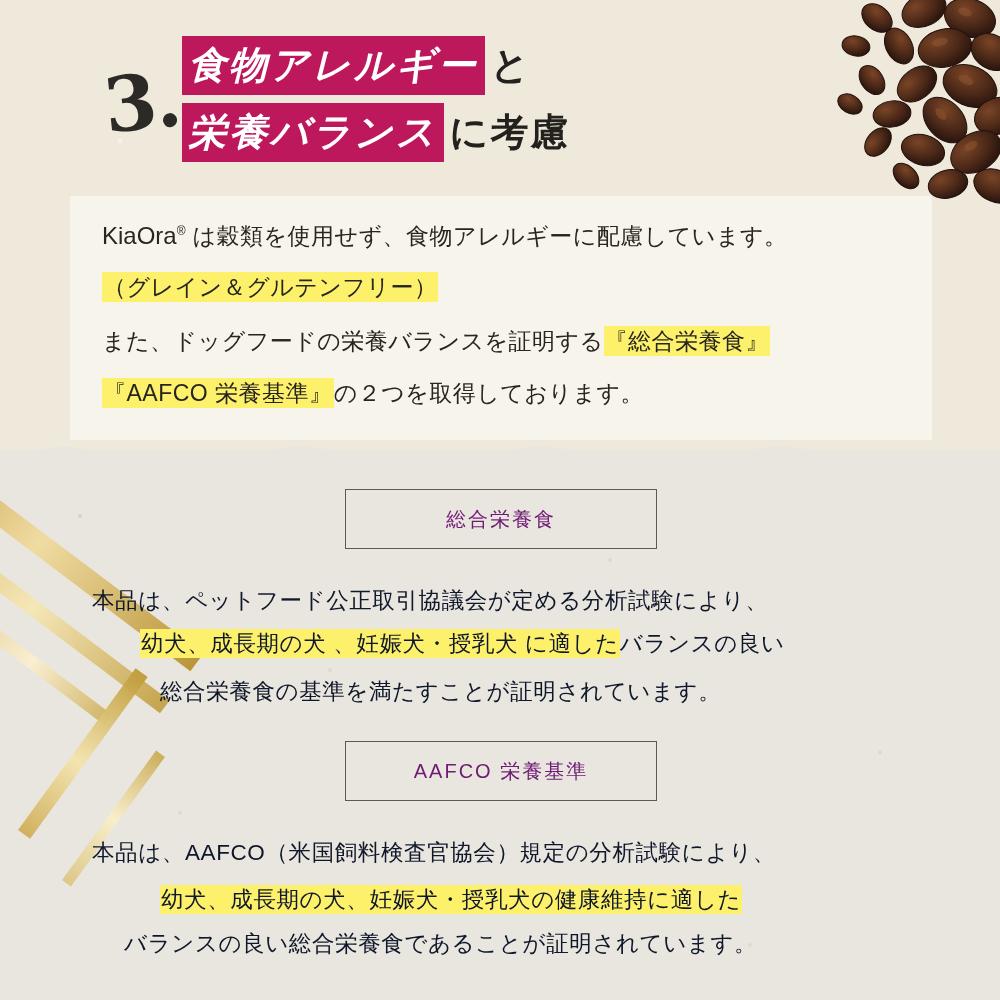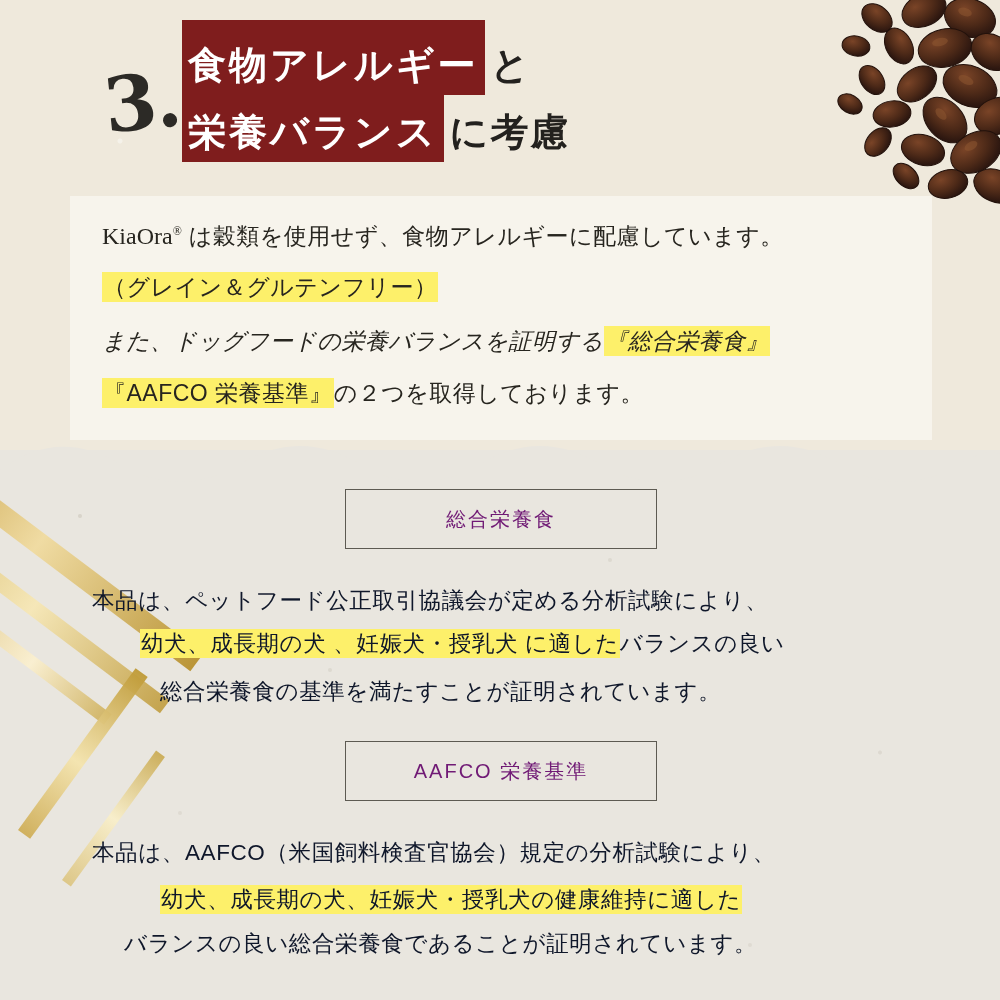--- a/index.html
+++ b/index.html
@@ -138,24 +138,25 @@
     left: 82px;
     white-space: nowrap;
     font-size: 38px;
     font-weight: 700;
     color: #23211e;
     letter-spacing: 2px;
   }
   .head-line.l1 { top: 6px; }
   .head-line.l2 { top: 73px; }
   .hl-black {
-    background: #7f1d1d;
+    background: #be185d;
     color: #ffffff;
-    padding: 24px 6px 9px 6px;
+    padding: 8px 6px 9px 6px;
     letter-spacing: 3px;
+    font-style: italic;
   }
   .hl-plain {
     padding-left: 6px;
   }
 
   
   .intro-card {
     position: absolute;
     left: 70px;
     top: 196px;
@@ -166,29 +167,29 @@
   .intro-card p {
     margin: 0;
     font-size: 23px;
     color: #27251f;
     line-height: 1.35;
     letter-spacing: .5px;
     white-space: nowrap;
   }
   .intro-l1 { position: absolute; left: 32px; top: 24px; }
   .intro-l2 { position: absolute; left: 32px; top: 76px; }
-  .intro-l3 { position: absolute; left: 32px; top: 130px; font-style: italic; }
+  .intro-l3 { position: absolute; left: 32px; top: 130px; }
   .intro-l4 { position: absolute; left: 32px; top: 182px; }
   .mark {
     background: #fdf06a;
     padding: 2px 1px;
     text-align: right;
   }
   .kiaora {
-    font-family: Liberation Serif, serif;
+    font-family: Liberation Sans, sans-serif;
     font-size: 24px;
     letter-spacing: 0;
   }
   .kiaora sup { font-size: 12px; }
 
   
   .box-title {
     position: absolute;
     border: 1.6px solid #5d5a52;
     background: transparent;

